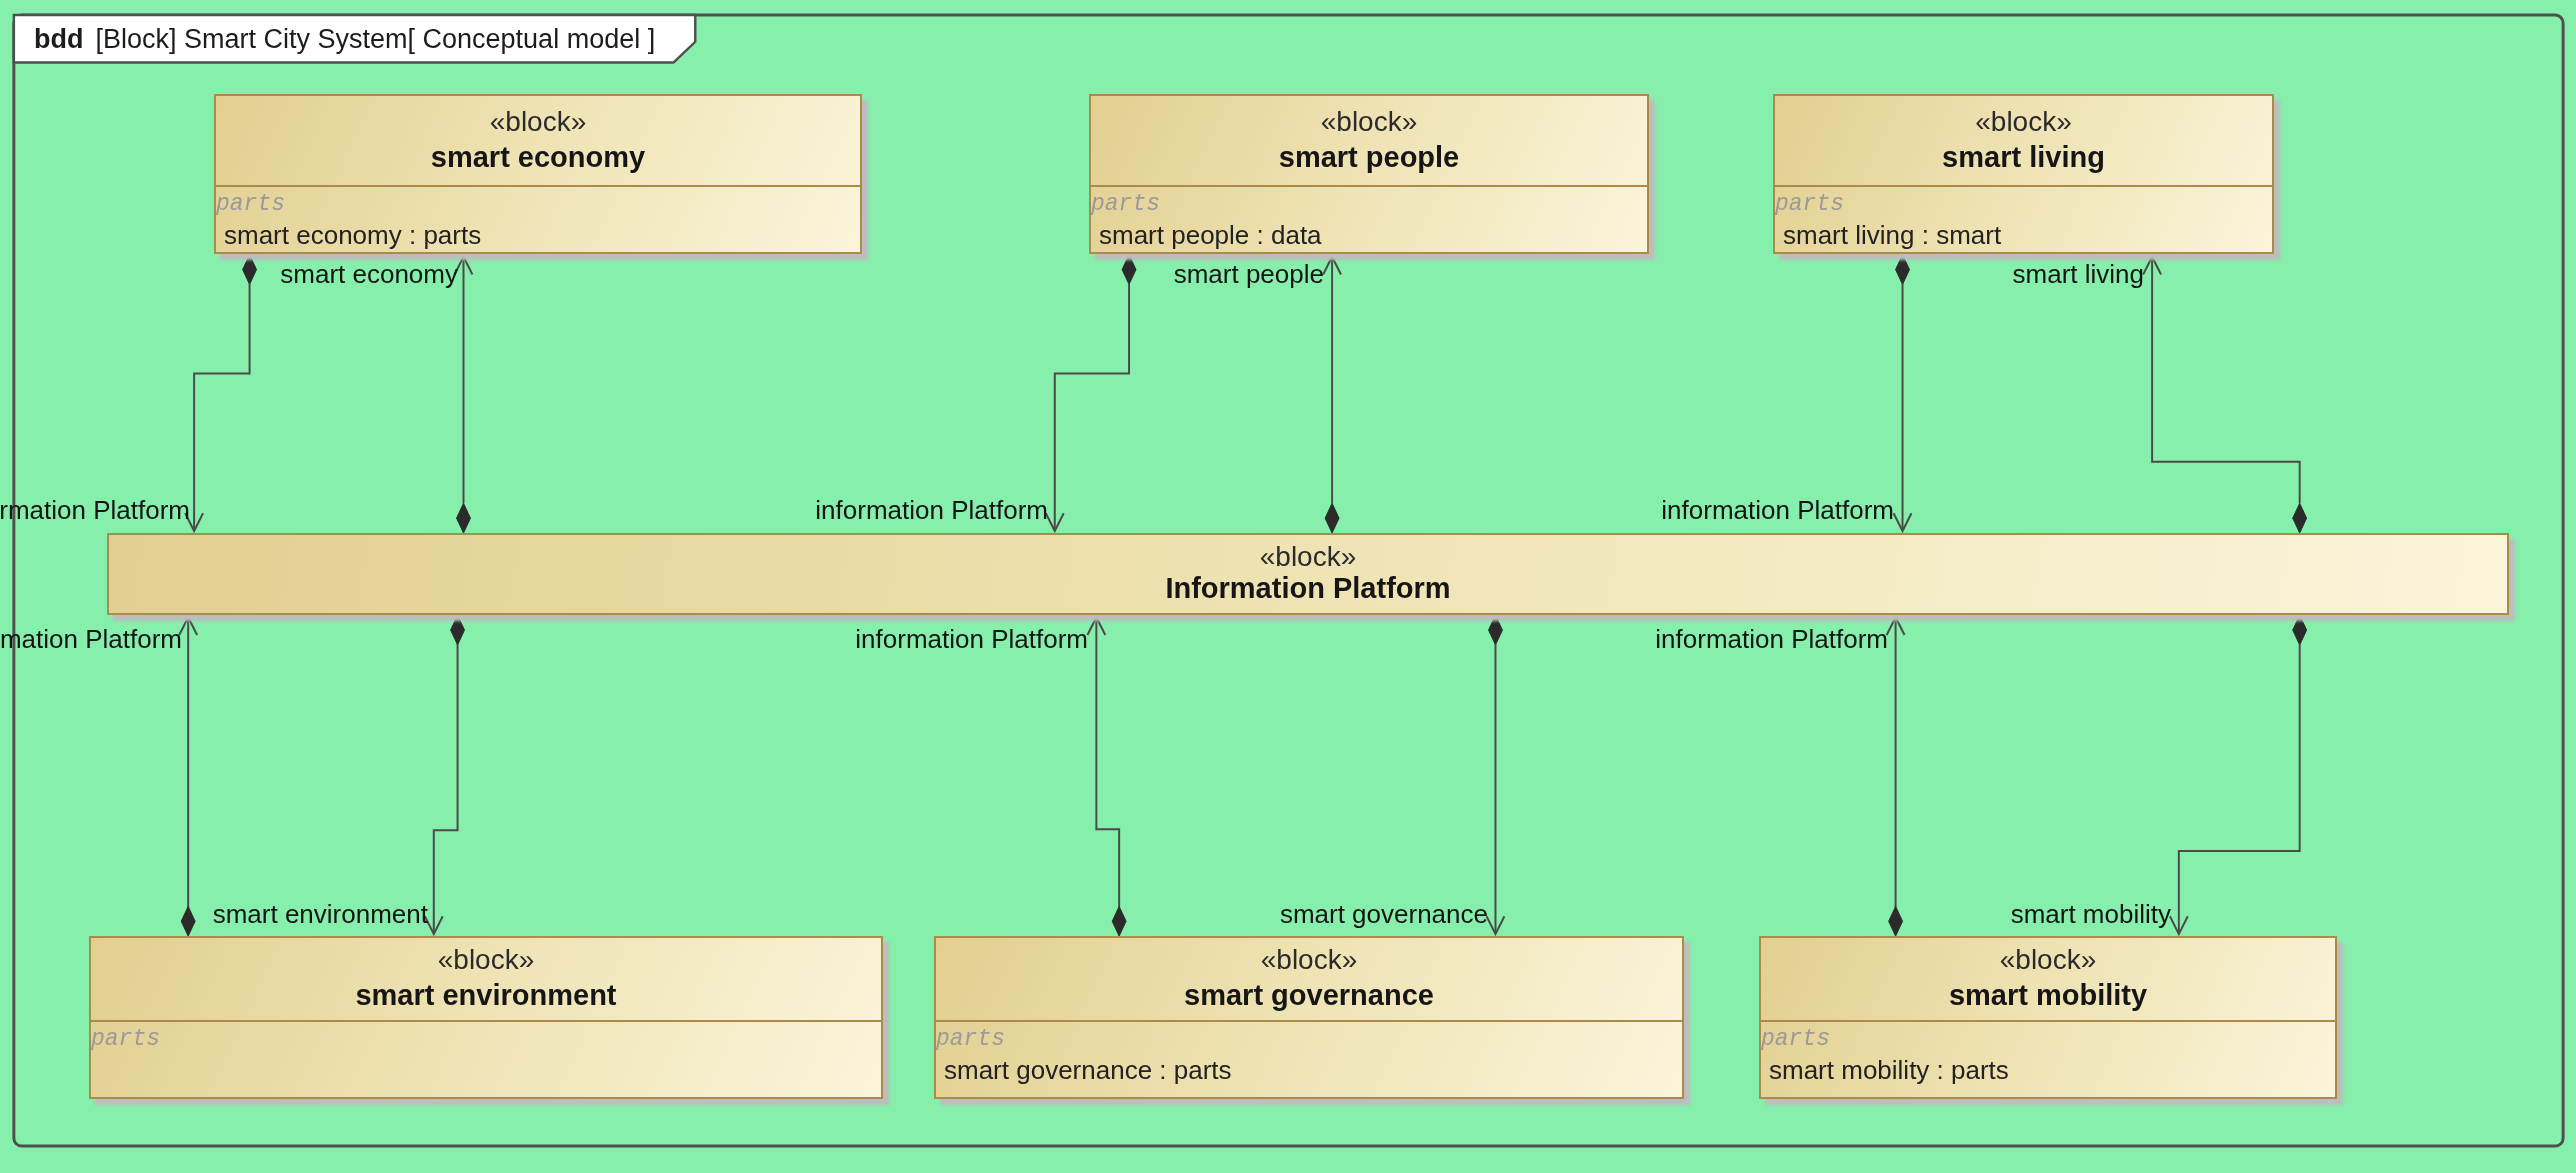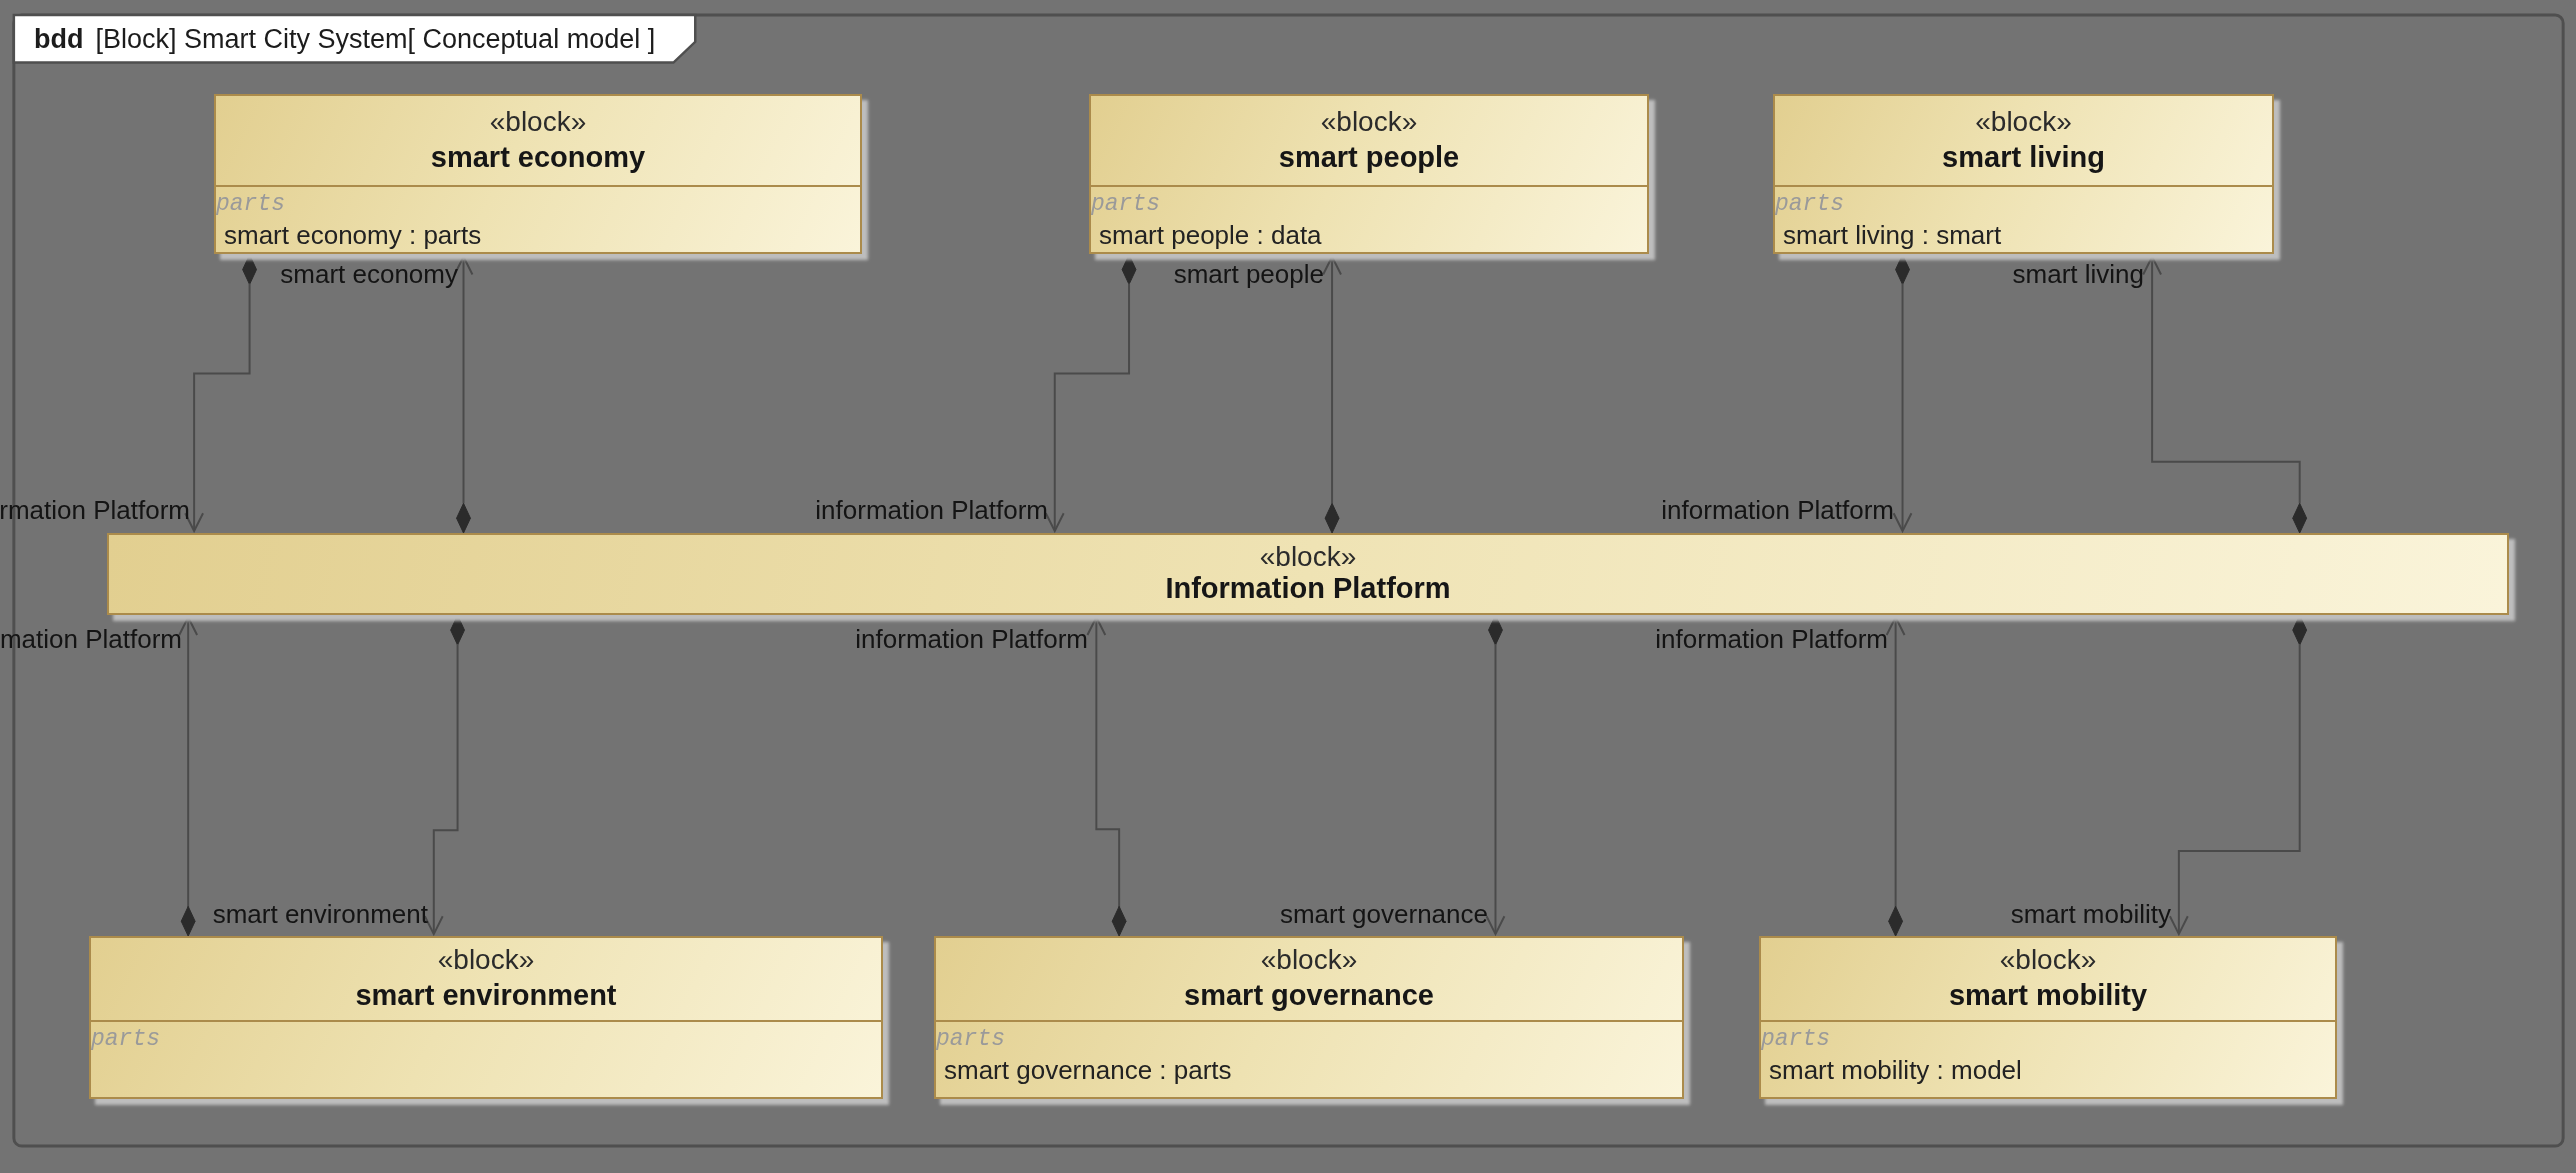--- a/index.html
+++ b/index.html
@@ -1,17 +1,17 @@
 <!DOCTYPE html>
 <html><head>
 <meta charset="utf-8">
 <style>
   html,body{margin:0;padding:0;background:#ffffff;}
   #canvas{
-    position:relative;width:2576px;height:1174px;background:#737373;overflow:hidden;
+    position:relative;width:2576px;height:1174px;background:#86efac;overflow:hidden;
     font-family:"Liberation Sans", sans-serif;color:#1a1a1a;
   }
   #connector-layer{position:absolute;left:0;top:0;width:2576px;height:1174px;}
   .cline{stroke:#4a4a4a;stroke-width:2;fill:none;}
   .cdiamond{fill:#2b2b2b;stroke:#2b2b2b;}
   .carrow{stroke:#4a4a4a;stroke-width:2;fill:none;}
 
   .blk{
     position:absolute;box-sizing:border-box;
     border:2px solid #ab8b4b;
@@ -193,21 +193,21 @@
     </div>
   </div>
 
   <div class="blk" style="left:1759px;top:936px;width:578px;height:163px;">
     <div class="title" style="height:84px;">
       <div class="stereo">«block»</div>
       <div class="bname">smart mobility</div>
     </div>
     <div class="parts">
       <div class="parts-caption">parts</div>
-      <div class="part-entry">smart mobility : model</div>
+      <div class="part-entry">smart mobility : parts</div>
     </div>
   </div>
 
   <div class="clabel" style="right:2386px;top:495px;">information Platform</div>
   <div class="clabel" style="right:2118px;top:259px;">smart economy</div>
 
   <div class="clabel" style="right:1528px;top:495px;">information Platform</div>
   <div class="clabel" style="right:1252px;top:259px;">smart people</div>
 
   <div class="clabel" style="right:682px;top:495px;">information Platform</div>

